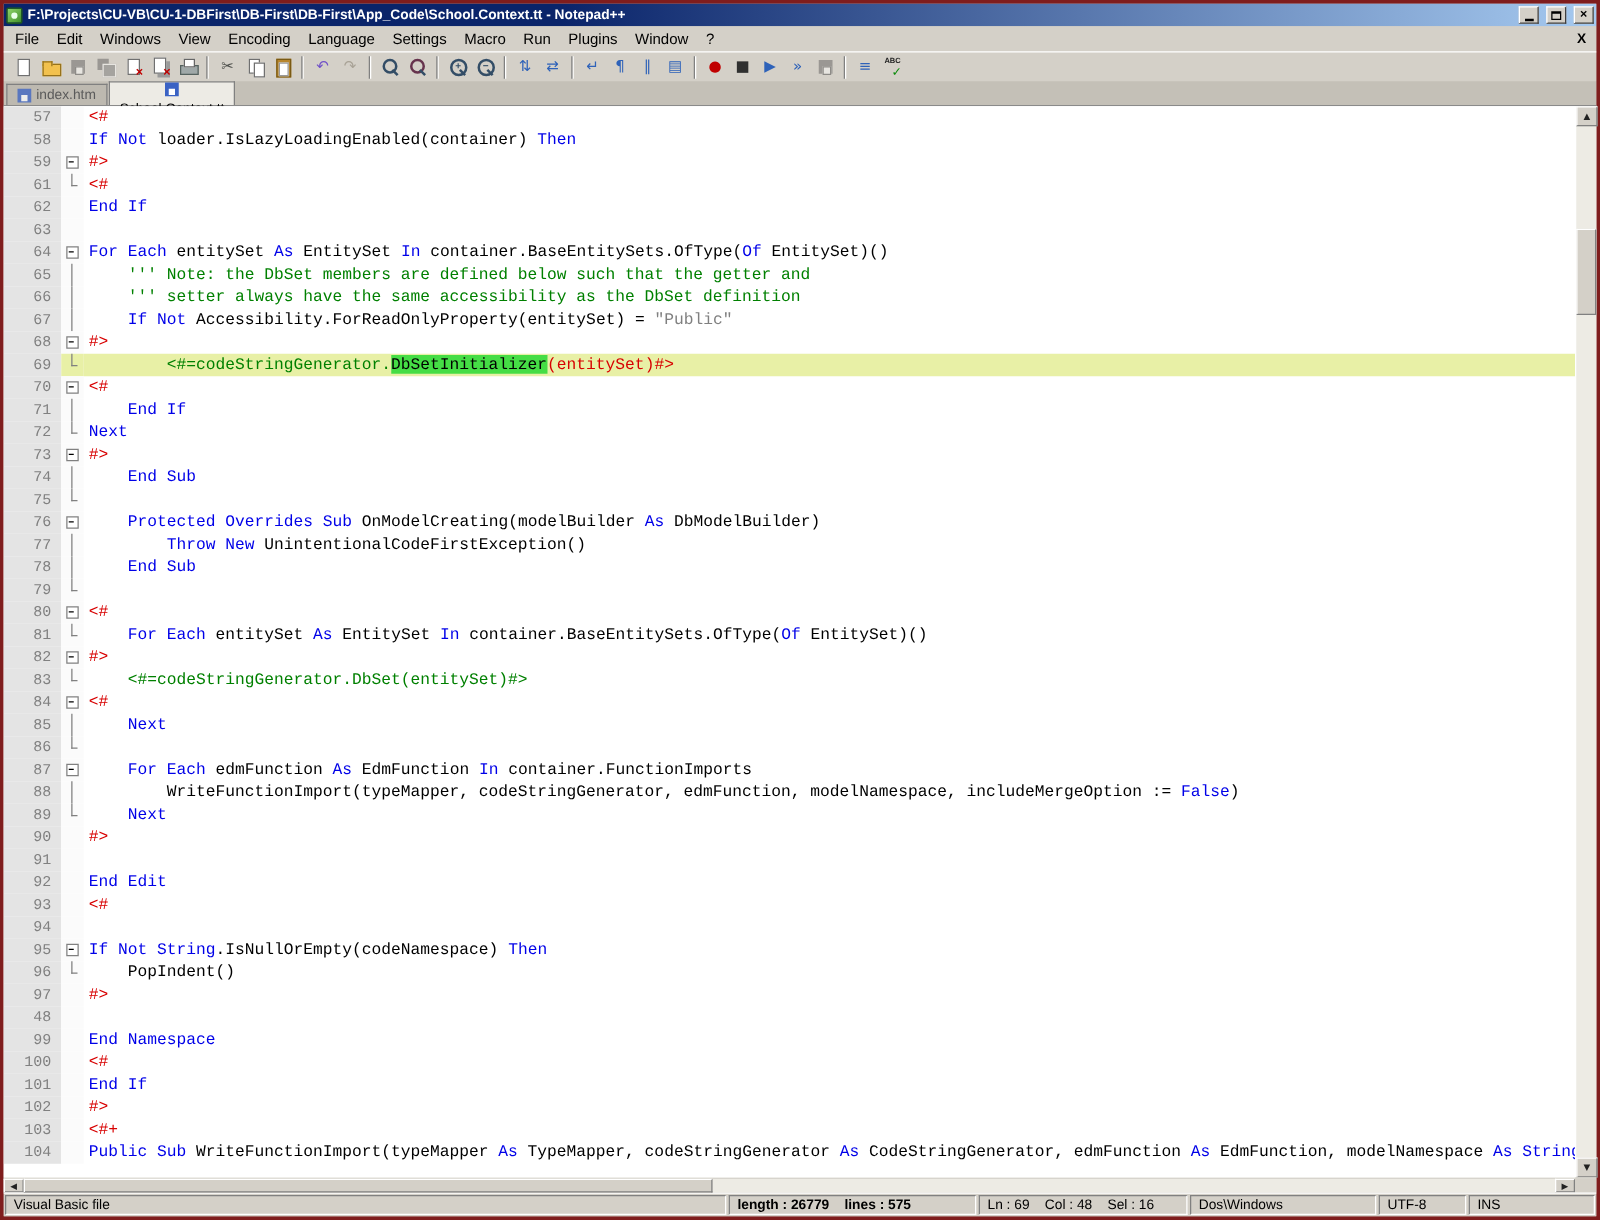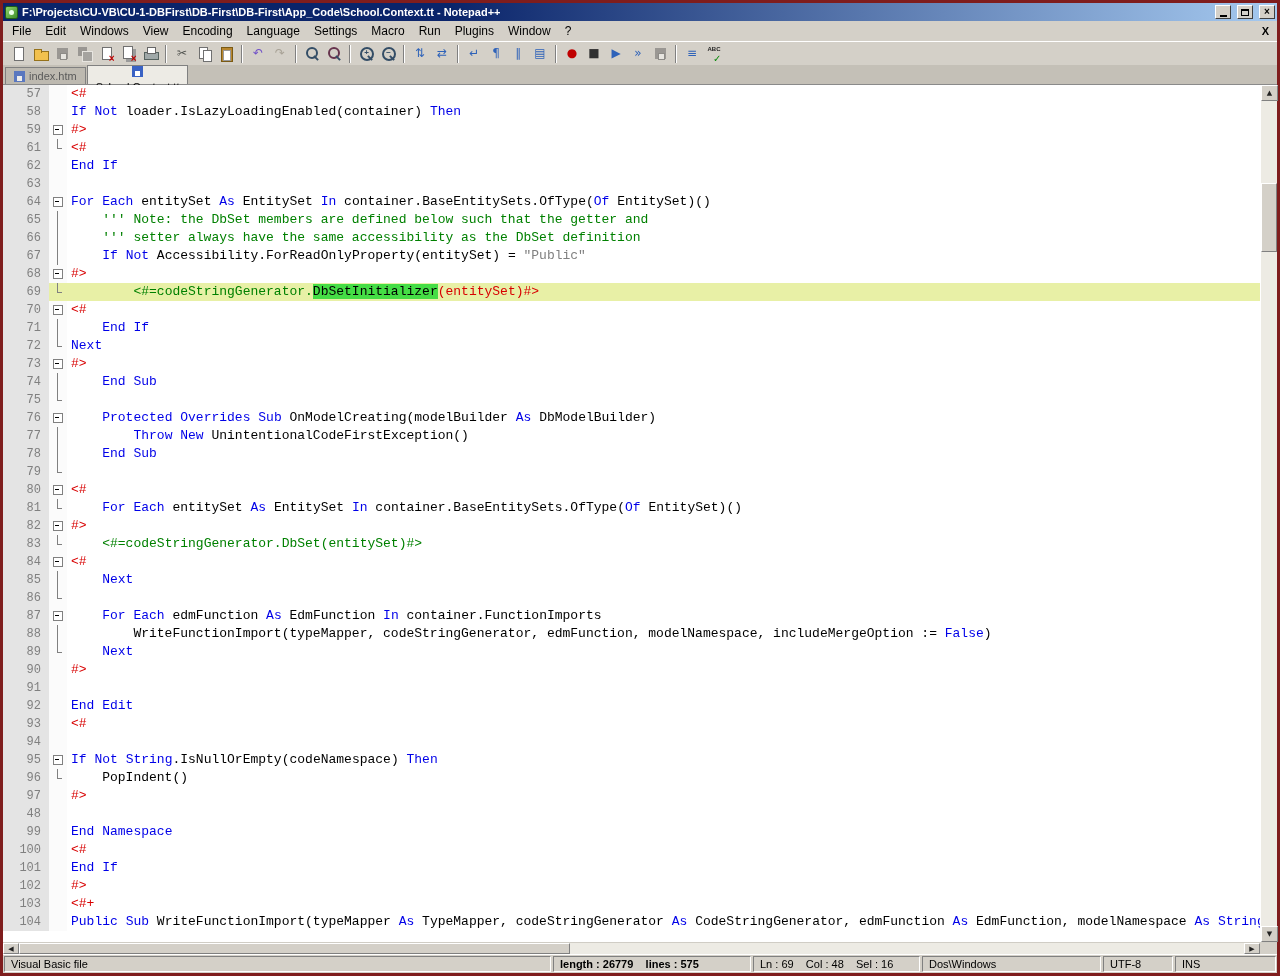--- a/index.html
+++ b/index.html
@@ -115,21 +115,21 @@
   .hs-thumb { position:absolute; top:0; bottom:0; left:0; width:45%; background:#D4D0C8;
               border:1px solid; border-color:#FFFFFF #808080 #808080 #FFFFFF; }
   .hs-corner { width:17px; height:100%; background:#D4D0C8; }
 
   
   .statusbar { height:19px; flex:none; display:flex; background:#D4D0C8; font-size:11px; color:#000;
                border-top:1px solid #FFFFFF;align-items:flex-end; }
   .sb-panel { margin:1px; padding:1px 6px; display:flex; align-items:center; white-space:pre;
               border:1px solid; border-color:#808080 #FFFFFF #FFFFFF #808080; overflow:hidden; }
   .sb-type { flex:1; }
-  .sb-len { width:198px;font-weight:bold; } .sb-pos { width:167px; } .sb-eol { width:179px; }
+  .sb-len { width:198px;font-weight:bold; } .sb-pos { width:167px; } .sb-eol { width:149px; }
   .sb-enc { width:70px; }  .sb-ins { width:101px; }
 </style>
 </head>
 <body>
 
 <div class="window">
 
   <div class="titlebar">
     <span class="np-icon"></span>
     <span class="title-text">F:\Projects\CU-VB\CU-1-DBFirst\DB-First\DB-First\App_Code\School.Context.tt - Notepad++</span>

